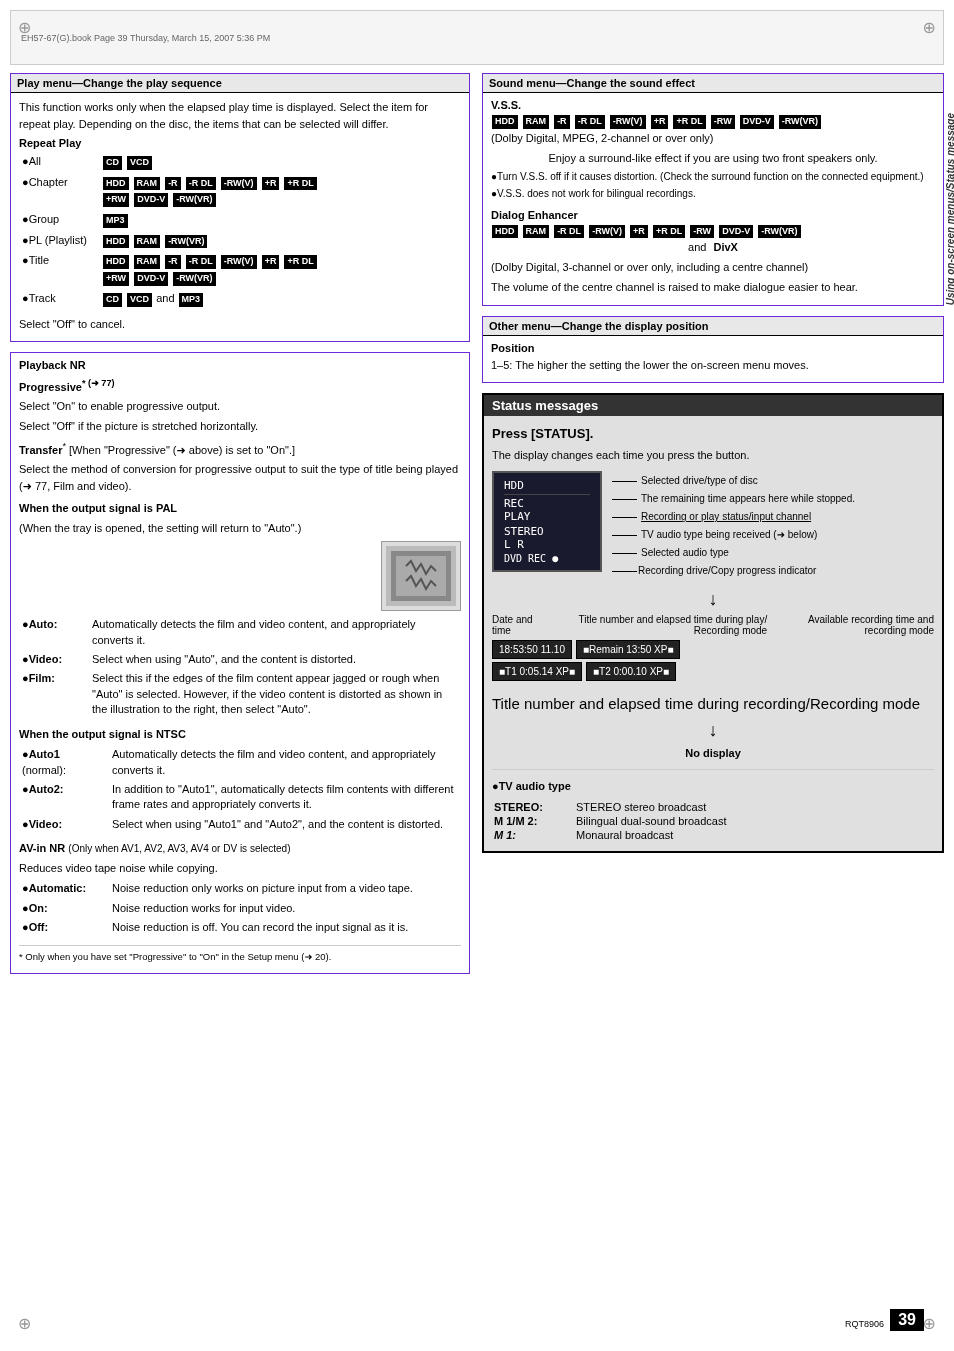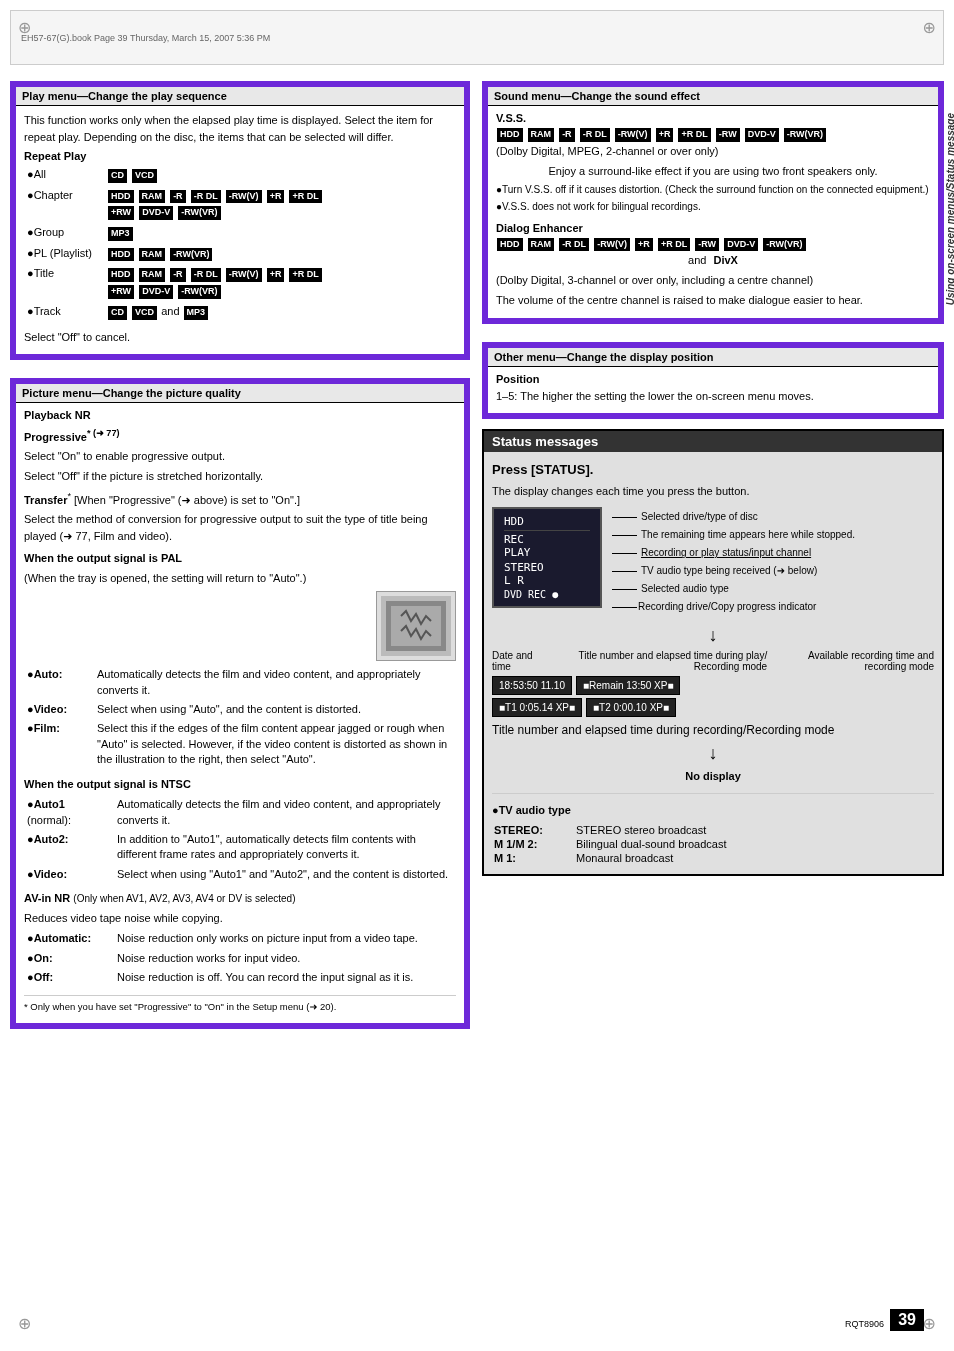--- a/index.html
+++ b/index.html
@@ -67,22 +67,21 @@
       transform: rotate(180deg);
       font-size: 10px;
       font-style: italic;
       color: #333;
       font-weight: bold;
       white-space: nowrap;
     }
 
     
     .section-box {
-      border: 6px solid #6d28d9;
-      margin-top: 8px;
+      border: 1px solid #6d28d9;
     }
 
     .section-title-light {
       font-weight: bold;
       font-size: 11px;
       padding: 3px 6px;
       border-bottom: 1px solid #000;
       background: #e8e8e8;
     }
 
@@ -309,21 +308,20 @@
                 </td>
               </tr>
             </tbody>
           </table>
 
           <p style="margin-top:6px;">Select "Off" to cancel.</p>
         </div>
       </div>
 
       <div class="section-box">
-        <div class="section-title-light">Picture menu—Change the picture quality</div>
         <div class="section-content">
 
           <div class="sub-header">Playback NR</div>
 
           <p style="margin-top:6px;">
             <span class="bold">Progressive<sup>* (➜ 77)</sup></span>
           </p>
           <p>Select "On" to enable progressive output.</p>
           <p>Select "Off" if the picture is stretched horizontally.</p>
 
@@ -535,41 +533,41 @@
             <div style="display:flex;gap:4px;margin-bottom:3px;">
               <div class="time-box">18:53:50  11.10</div>
               <div class="time-box">■Remain  13:50 XP■</div>
             </div>
             <div style="display:flex;gap:4px;">
               <div class="time-box">■T1  0:05.14  XP■</div>
               <div class="time-box">■T2  0:00.10  XP■</div>
             </div>
           </div>
 
-          <p style="font-size:12px;margin-top:4px;">Title number and elapsed time during recording/Recording mode</p>
+          <p style="font-size:15px;margin-top:12px;">Title number and elapsed time during recording/Recording mode</p>
 
           <div style="text-align:center;font-size:18px;margin:4px 0;">↓</div>
 
           <p style="font-size:11px;font-weight:bold;text-align:center;">No display</p>
 
           <hr class="divider" style="margin:8px 0;">
 
           <p class="bold">●TV audio type</p>
           <table style="font-size:11px;margin-top:4px;">
             <tbody>
                 <tr>
               <td style="font-weight:bold;width:80px;">STEREO:</td>
               <td>STEREO stereo broadcast</td>
             </tr>
             <tr>
               <td style="font-weight:bold;">M 1/M 2:</td>
               <td>Bilingual dual-sound broadcast</td>
             </tr>
             <tr>
-              <td style="font-weight:bold;">M 1:</td>
+              <td style="font-weight:bold;font-style:italic;">M 1:</td>
               <td>Monaural broadcast</td>
             </tr>
           </tbody>
             </table>
 
         </div>
       </div>
 
     </div>
 

